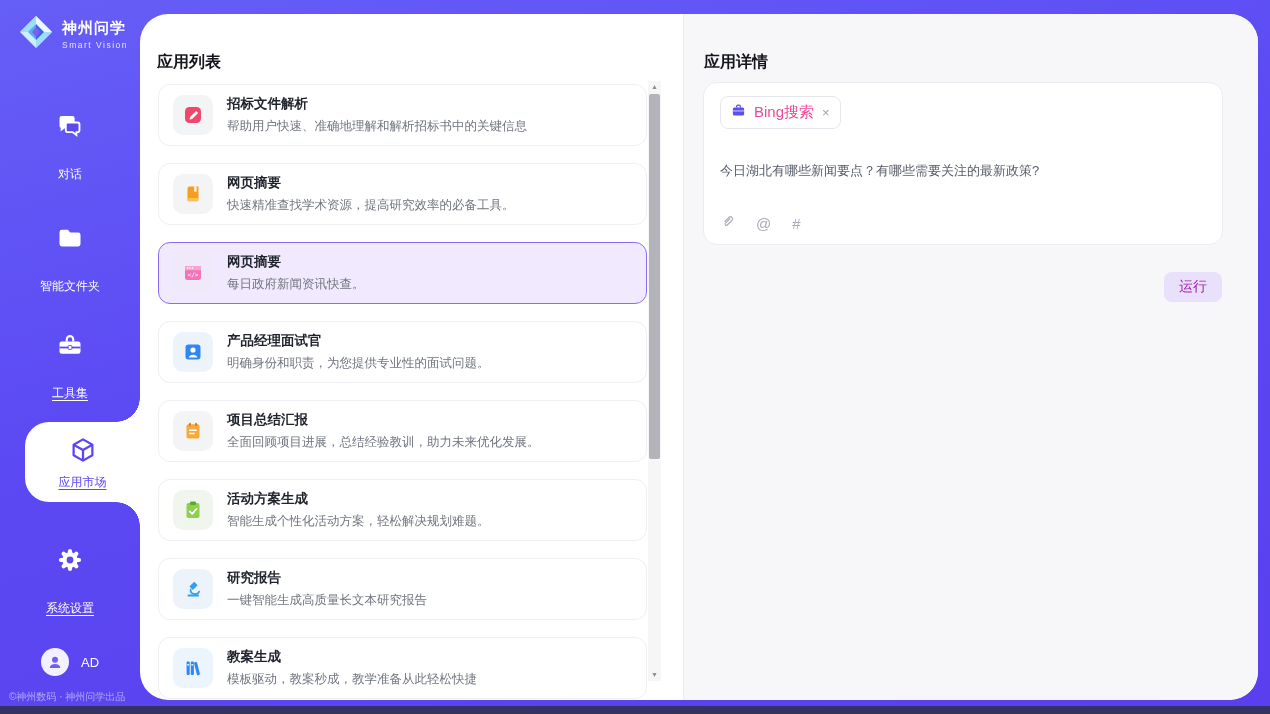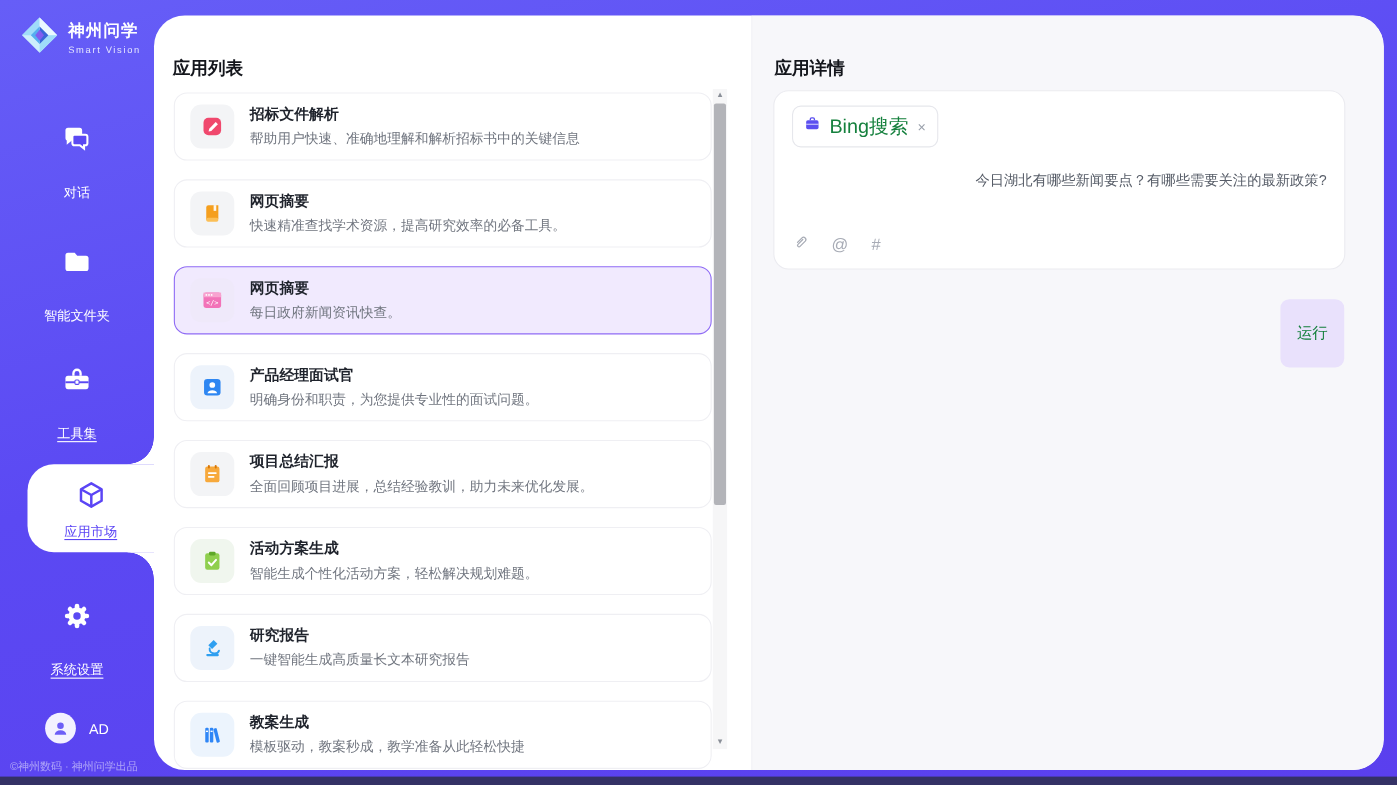--- a/index.html
+++ b/index.html
@@ -51,27 +51,27 @@
   .sb-arrow { position:absolute; left:0; width:13px; height:12px; color:#8a8f98; font-size:7px; text-align:center; line-height:12px; cursor:pointer; }
   .sb-thumb { position:absolute; left:1px; top:13px; width:11px; height:365px; background:#b3b4b9; border-radius:2px; cursor:pointer; }
 
   
   .detail-col { position:absolute; left:543px; top:0; width:575px; height:686px; background:#f7f7fa;
     border-left:1px solid #ebebf0; border-radius:0 28px 28px 0; }
   .composer { position:absolute; left:19px; top:68px; width:520px; height:163px; background:#fff;
     border:1px solid #ebebf0; border-radius:14px; padding:13px 16px; }
   .tag { display:inline-flex; align-items:center; gap:8px; border:1px solid #e6e7ec; border-radius:8px;
     padding:6px 10px; background:#fff; cursor:pointer; }
-  .tag .tag-label { font-size:18px; color:#15803d; }
+  .tag .tag-label { font-size:15px; color:#ec4899; }
   .tag .tag-close { font-size:13px; color:#9aa0ab; cursor:pointer; }
-  .query { margin-top:21px; font-size:13px; color:#565c67;text-align:right; }
+  .query { margin-top:33px; font-size:13px; color:#565c67; }
   .composer-tools { position:absolute; left:16px; bottom:11px; display:flex; align-items:center; gap:21px; color:#a7abb5; }
   .tool-glyph { font-size:15px; cursor:pointer; }
-  .run-btn { position:absolute; right:36px; top:258px; background:#e9e1fc; color:#15803d; font-size:14px;
-    border:none; border-radius:8px; padding:22px 15px; cursor:pointer; }
+  .run-btn { position:absolute; right:36px; top:258px; background:#e9e1fc; color:#a21caf; font-size:14px;
+    border:none; border-radius:8px; padding:6px 15px; cursor:pointer; }
 </style>
 </head>
 <body>
 
 <div class="shell">
 
   <div class="sidebar">
 
     <div class="logo">
       <span>

